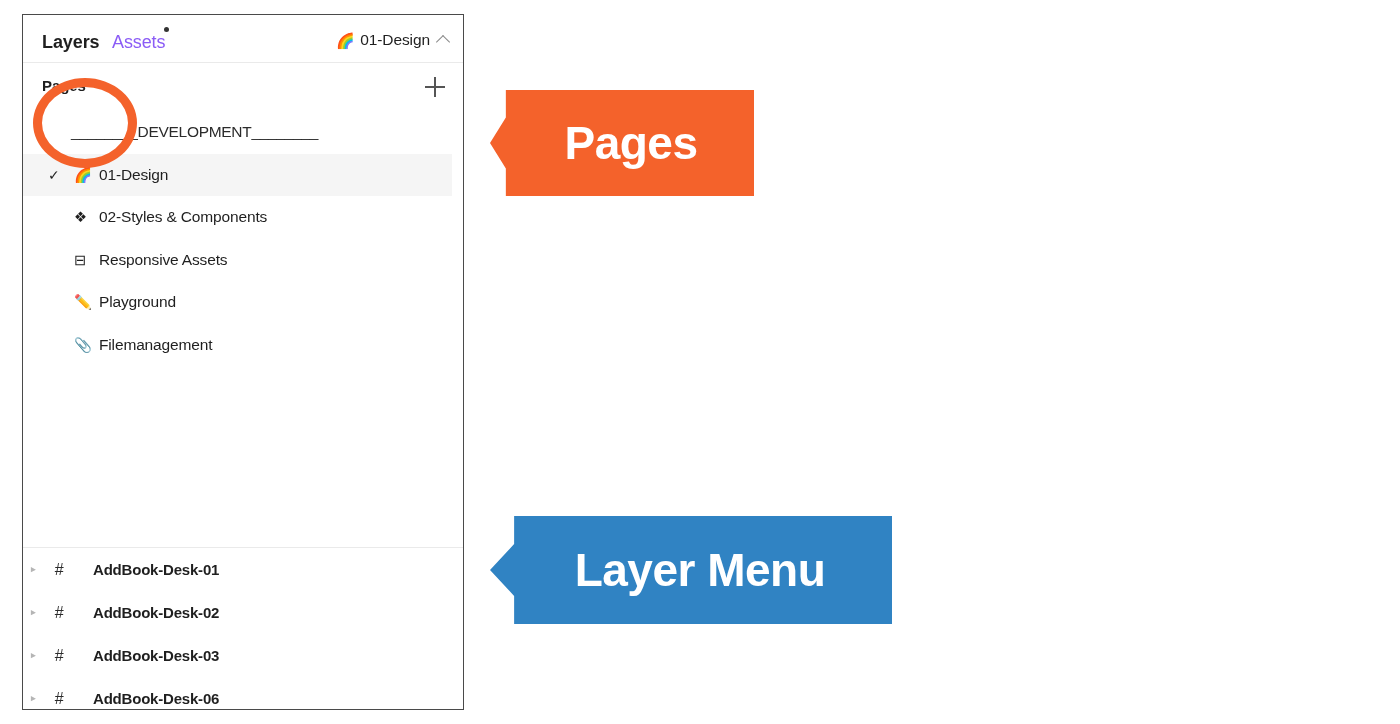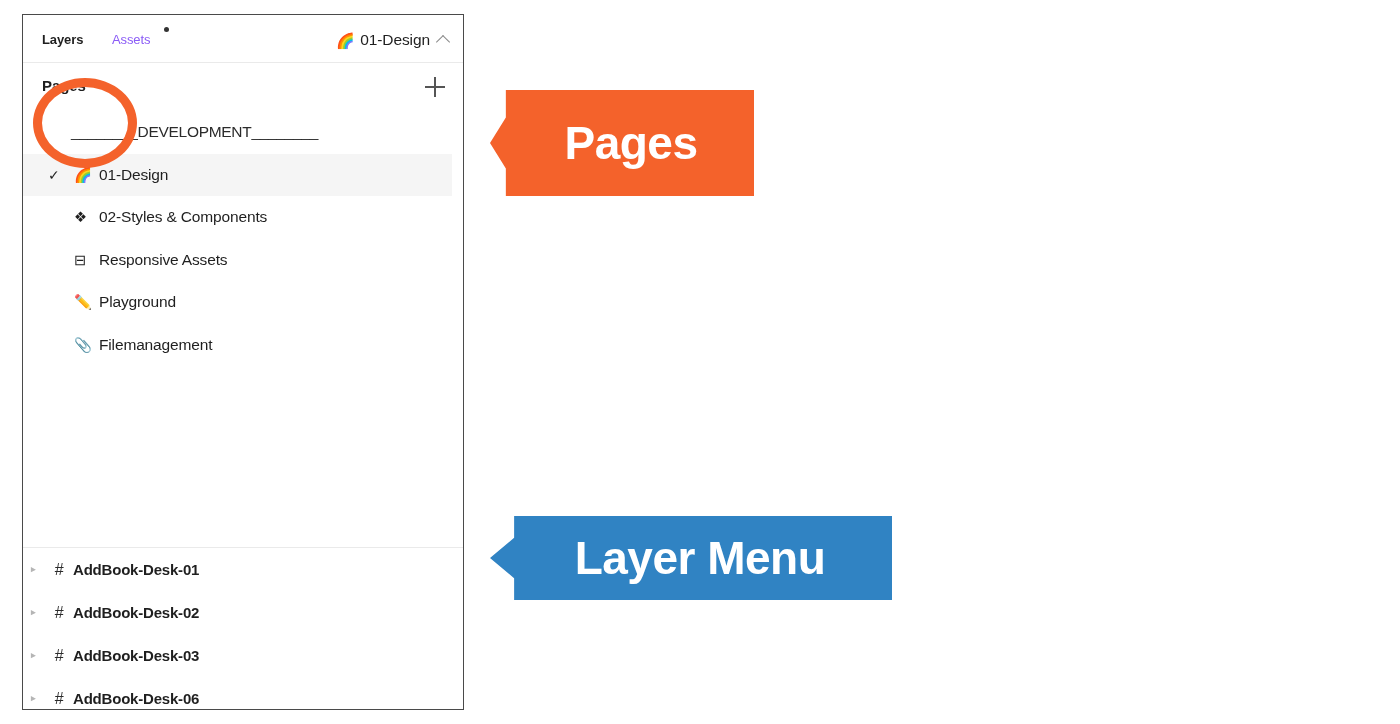--- a/index.html
+++ b/index.html
@@ -34,21 +34,21 @@
     left: 0;
     top: 0;
     right: 0;
     height: 48px;
     border-bottom: 1px solid #eaeaea;
     box-sizing: border-box;
   }
   .tab {
     position: absolute;
     top: 17px;
-    font-size: 13px;
+    font-size: 18px;
     letter-spacing: -0.1px;
   }
   #tab-layers {
     left: 19px;
     font-weight: bold;
     color: #1f1f1f;
   }
   #tab-assets {
     left: 89px;
     color: #8b5cf6;
@@ -211,21 +211,21 @@
     line-height: 1;
   }
   .layer-icon {
     width: 28px;
     text-align: center;
     font-size: 16px;
     font-weight: normal;
     color: #2b2b2b;
   }
   .layer-name {
-    margin-left: 0;
+    margin-left: 20px;
     white-space: nowrap;
   }
 
   
   #pages-circle-annotation {
     position: absolute;
     left: 10px;
     top: 63px;
     width: 104px;
     height: 90px;
@@ -267,21 +267,21 @@
     height: 106px;
     font-size: 46px;
   }
   #callout-pages .callout-shape { background: #F4622B; }
   #callout-pages .callout-label { margin-left: 18px; }
 
   #callout-layer-menu {
     left: 490px;
     top: 516px;
     width: 402px;
-    height: 84px;
+    height: 108px;
     font-size: 46px;
   }
   #callout-layer-menu .callout-shape { background: #3083C3; }
   #callout-layer-menu .callout-label { margin-left: 18px; }
 </style>
 </head>
 <body>
 
 <div id="panel">
 

